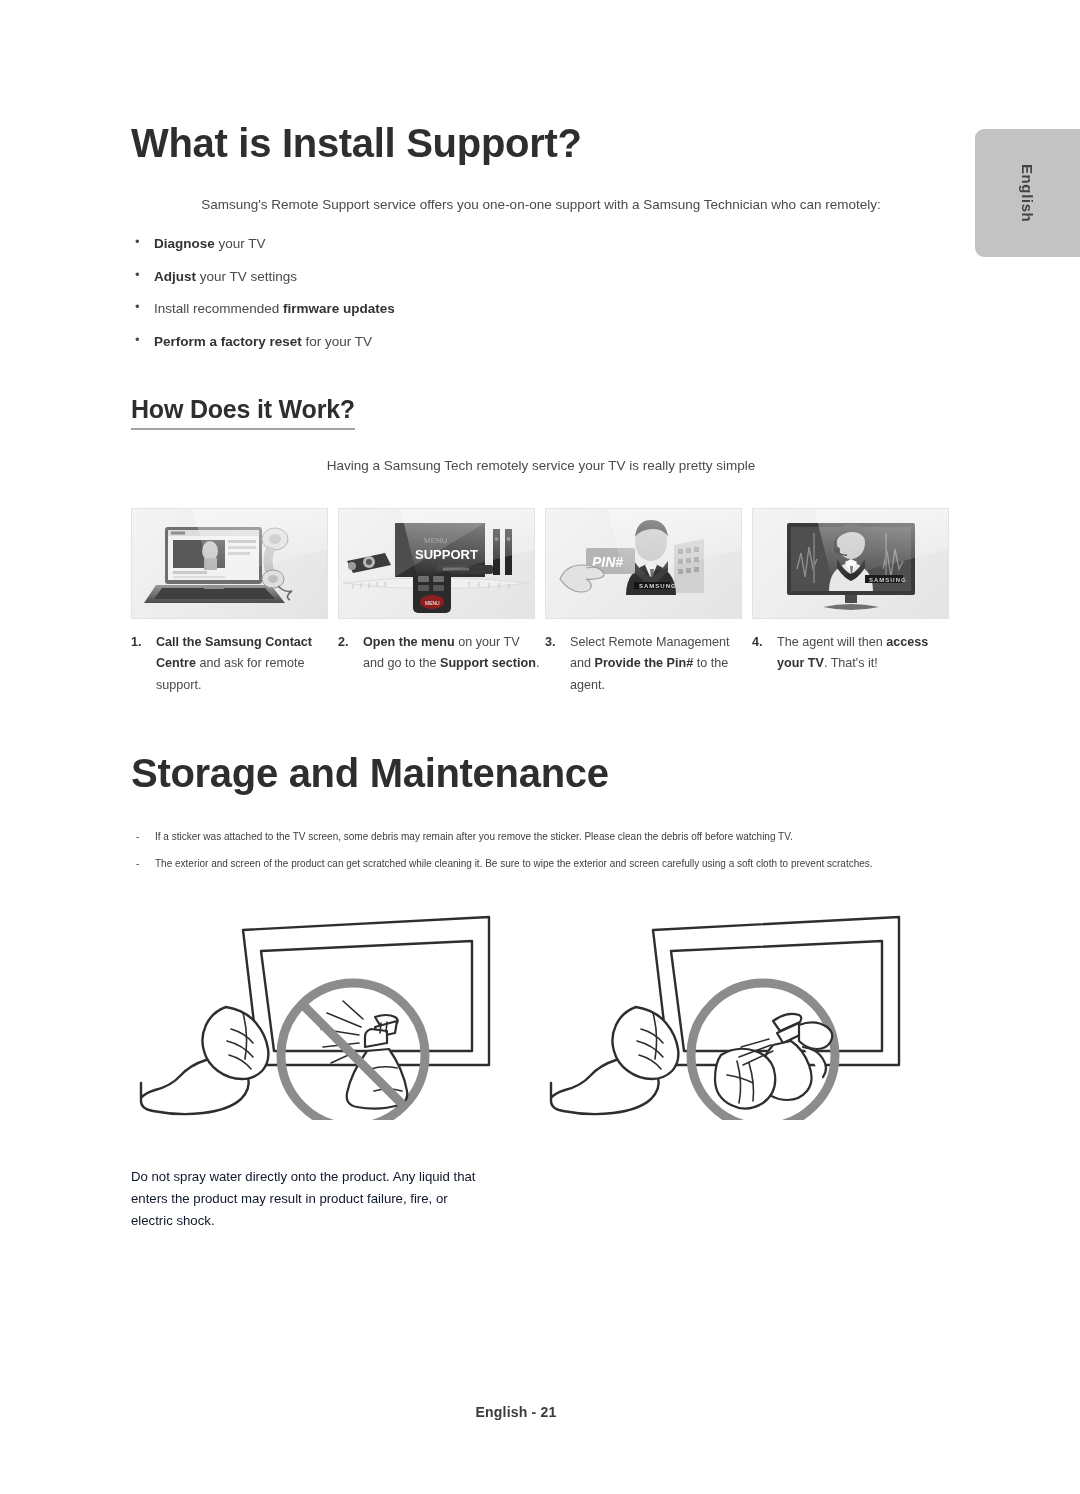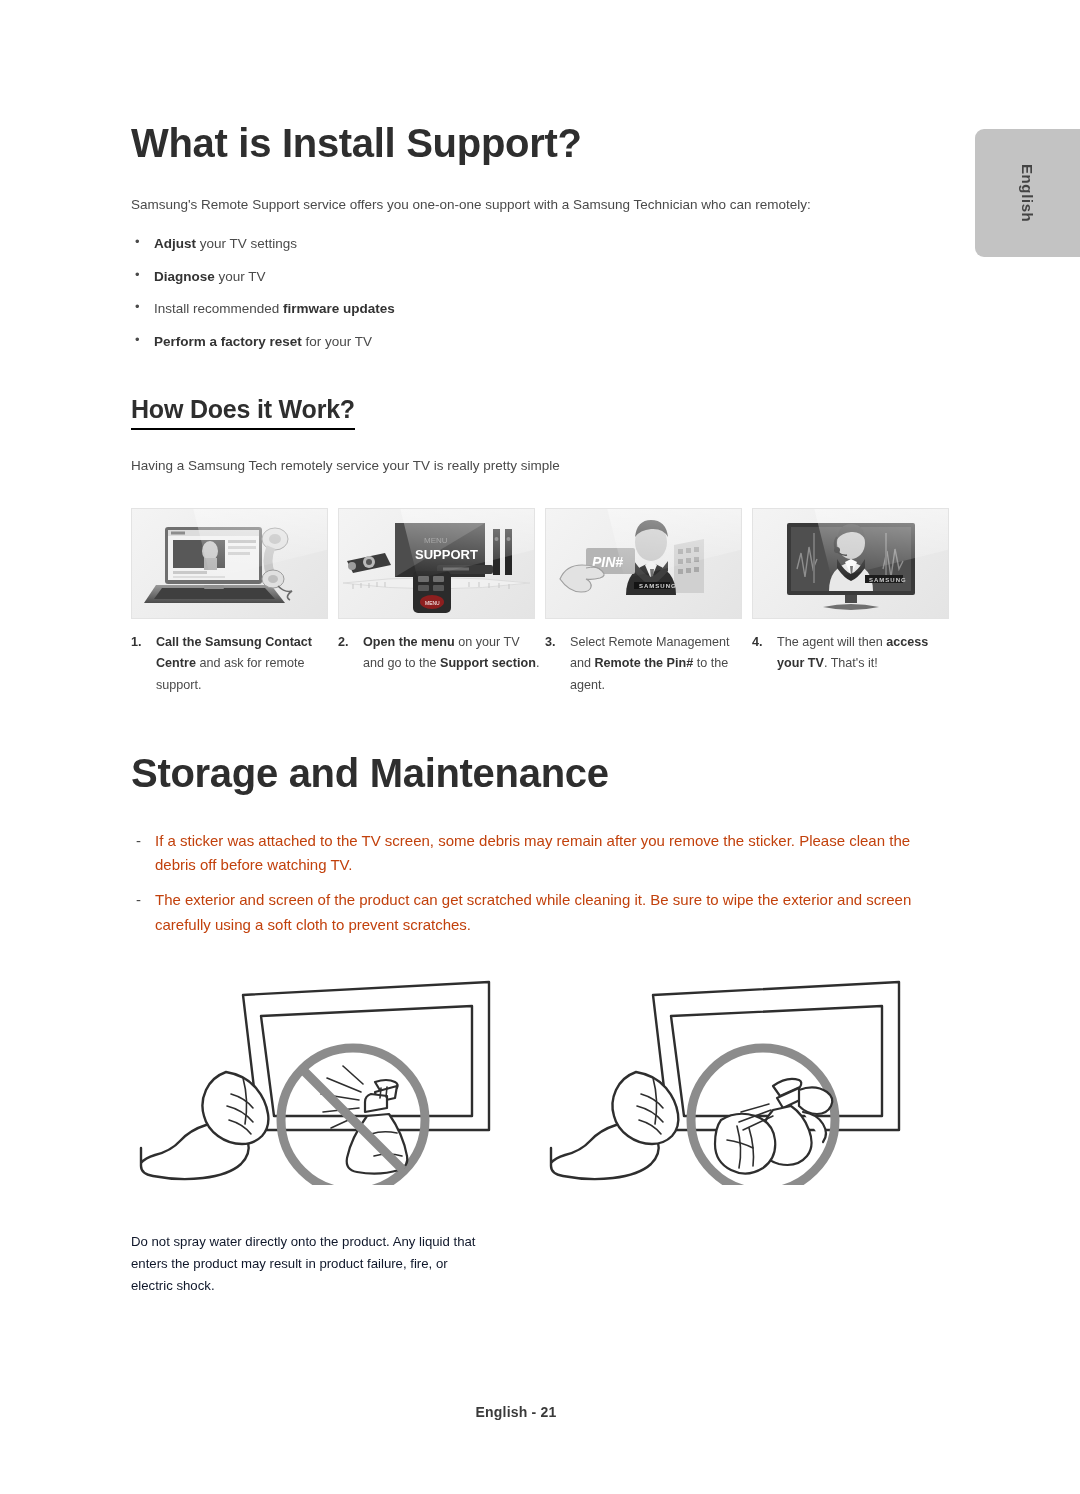--- a/index.html
+++ b/index.html
@@ -61,30 +61,31 @@
     letter-spacing: -0.3px;
     line-height: 1.05;
   }
 
   h2.subtitle {
     font-size: 25px;
     font-weight: bold;
     color: #2e2e2e;
     margin: 0;
     display: inline-block;
-    border-bottom: 2px solid #000000;
+    border-bottom: 2px solid #a3a3a3;
     padding-bottom: 4px;
     letter-spacing: -0.2px;
   }
 
   p.intro {
     font-size: 13.5px;
     line-height: 1.5;
     color: #4a4a4a;
     margin: 0;
+    text-align: center;
   }
 
   
   ul.bullets {
     list-style: none;
     margin: 0;
     padding: 0;
   }
   ul.bullets li {
     font-size: 13.5px;
@@ -104,23 +105,23 @@
   }
   .b { font-weight: bold; color: #333333; }
 
   
   ul.dashes {
     list-style: none;
     margin: 0;
     padding: 0;
   }
   ul.dashes li {
-    font-size: 15px;
+    font-size: 10px;
     line-height: 1.62;
-    color: #c2410c;
+    color: #404040;
     padding-left: 24px;
     position: relative;
     margin-bottom: 11px;
   }
   ul.dashes li:before {
     content: "-";
     position: absolute;
     left: 5px;
     top: 0;
     color: #4a4a4a;
@@ -219,22 +220,22 @@
 
     
     <div style="height:122px"></div>
     <h1 class="title">What is Install Support?</h1>
 
     <div style="height:31px"></div>
     <p class="intro">Samsung's Remote Support service offers you one-on-one support with a Samsung Technician who can remotely:</p>
 
     <div style="height:19px"></div>
     <ul class="bullets">
+      <li><span class="b">Diagnose</span><span> your TV</span></li>
       <li><span class="b">Adjust</span><span> your TV settings</span></li>
-      <li><span class="b">Diagnose</span><span> your TV</span></li>
       <li><span>Install recommended </span><span class="b">firmware updates</span></li>
       <li><span class="b">Perform a factory reset</span><span> for your TV</span></li>
     </ul>
 
     
     <div style="height:30px"></div>
     <h2 class="subtitle">How Does it Work?</h2>
 
     <div style="height:26px"></div>
     <p class="intro">Having a Samsung Tech remotely service your TV is really pretty simple</p>
@@ -362,21 +363,21 @@
 
             <rect x="40" y="39" width="49" height="26" rx="2" fill="#b5b5b5"></rect>
             <text x="46" y="58" font-family="Liberation Sans, sans-serif" font-size="14" font-style="italic" font-weight="bold" fill="#ffffff">PIN#</text>
 
             <path d="M14 70 q6 -14 22 -14 q14 0 20 6 q5 5 -2 7 q-8 2 -14 1 q6 3 5 8 q-1 5 -10 5 q-12 0 -21 -13 Z" fill="#e2e2e2" stroke="#9f9f9f" stroke-width="1.2"></path>
             <path d="M40 59 q9 -2 14 1" stroke="#9f9f9f" stroke-width="1" fill="none"></path>
           </svg>
           <div class="gloss"></div>
         </div>
         <div class="caption">
-          <span class="num">3.</span><span>Select Remote Management and </span><span class="b">Remote the Pin#</span><span> to the agent.</span>
+          <span class="num">3.</span><span>Select Remote Management and </span><span class="b">Provide the Pin#</span><span> to the agent.</span>
         </div>
       </div>
 
       <div class="step">
         <div class="thumb">
           <svg width="195" height="109" viewBox="0 0 195 109">
 
             <rect x="34" y="14" width="128" height="72" rx="2" fill="#3a3a3a"></rect>
             <rect x="38" y="18" width="120" height="64" fill="#4f4f4f"></rect>
 

